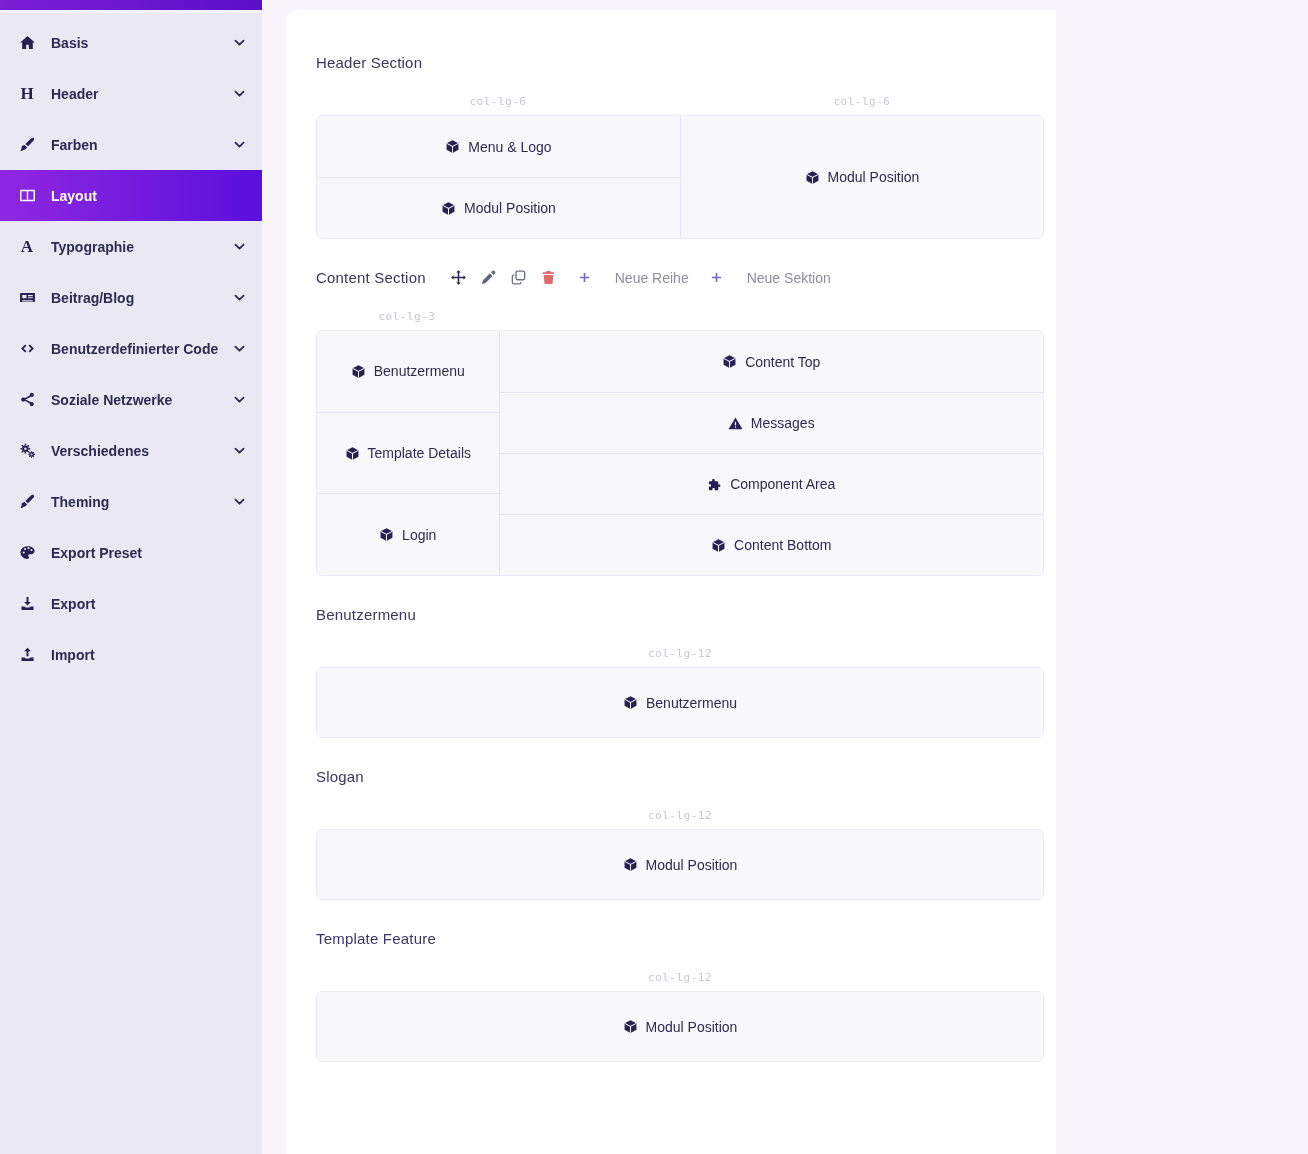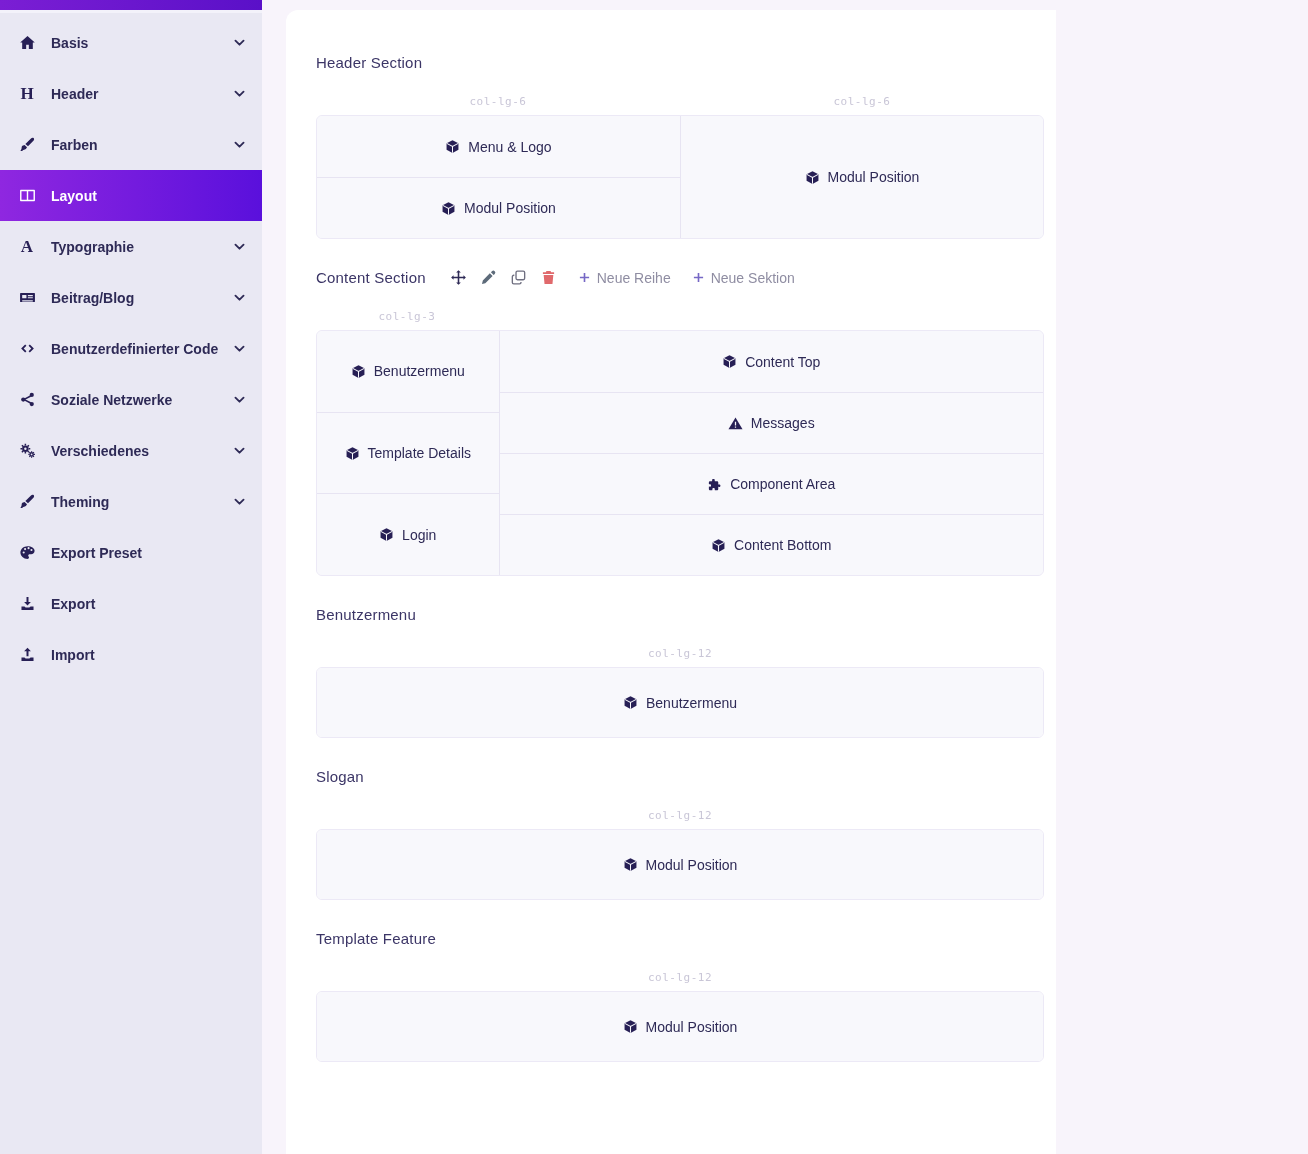--- a/index.html
+++ b/index.html
@@ -54,21 +54,21 @@
   .section { margin-bottom:30px; }
   .sec-title-row { display:flex; align-items:center; margin-bottom:24px; }
   .sec-title { font-size:15px; font-weight:500; color:#3b3566; letter-spacing:.2px;text-align:right; }
   .toolbar { display:flex; align-items:center; margin-left:24px; gap:13px; }
   .tb-btn { display:flex; cursor:pointer; }
   .tb-btn svg { width:17px; height:17px; fill:currentColor; display:block; }
   .tb-btn.move-icon   { color:#2e2a56; }
   .tb-btn.pencil-icon { color:#5d6b7a; }
   .tb-btn.copy-icon   { color:#6f6f80; }
   .tb-btn.trash-icon  { color:#e0696c; }
-  .tb-action { display:flex; align-items:center; gap:6px; margin-left:8px; cursor:pointer;justify-content:space-between; }
+  .tb-action { display:flex; align-items:center; gap:24px; margin-left:8px; cursor:pointer;justify-content:space-between; }
   .tb-plus { display:flex; color:#7668c5; }
   .tb-plus svg { width:13px; height:13px; fill:currentColor; display:block; }
   .tb-action-label { font-size:14px; color:#8f8da2; font-weight:500; white-space:nowrap; }
 
   .col-labels { display:flex; margin-bottom:7px; }
   .col-label {
     text-align:center;
     font-family:"DejaVu Sans Mono","Liberation Mono",monospace;
     font-size:11px; color:#c9c6d7; letter-spacing:.5px;
   }

